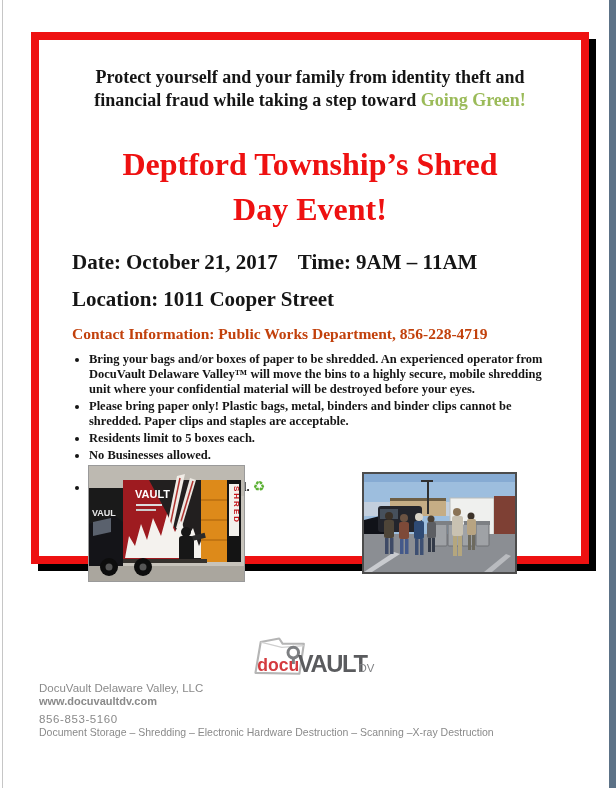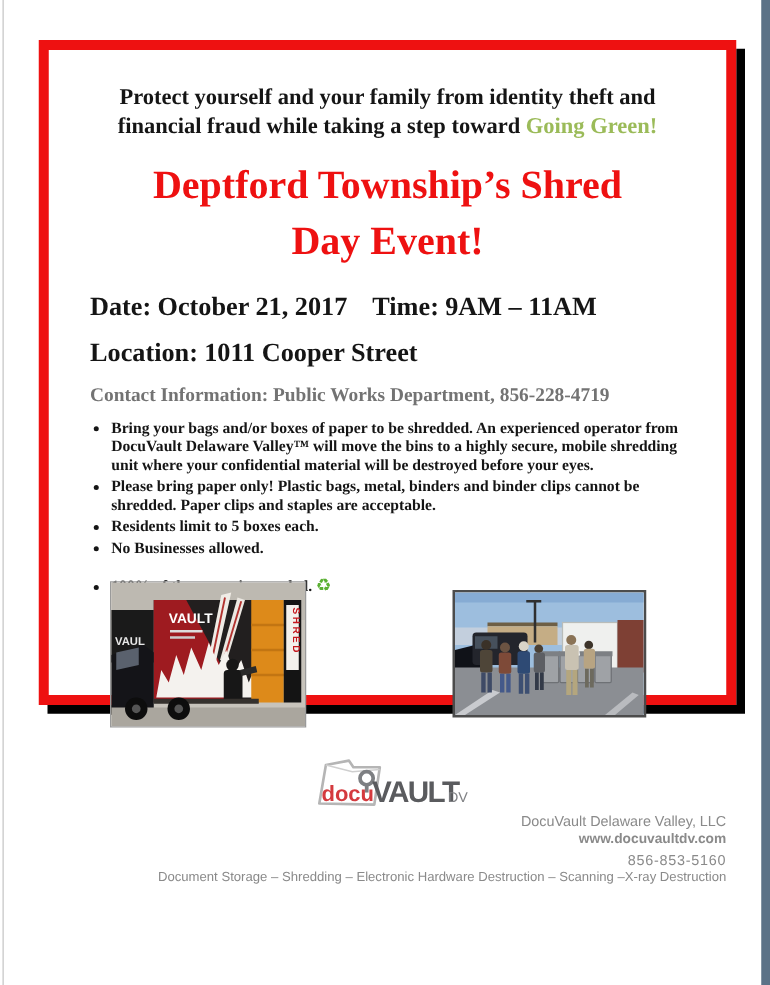--- a/index.html
+++ b/index.html
@@ -9,41 +9,41 @@
   .edge-left{position:absolute;left:2px;top:0;bottom:0;width:1px;background:#c6c6c6;}
   .edge-right{position:absolute;right:0;top:0;bottom:0;width:7px;background:#5c7287;}
 
   .frame{position:absolute;left:31px;top:32px;width:558px;height:532px;box-sizing:border-box;
          border:8px solid #ee1111;background:#fff;box-shadow:7px 7px 0 #000000;}
 
   .intro{margin:26px 8px 0;text-align:center;font-weight:bold;font-size:18px;
          line-height:23px;color:#151515;}
   .green{color:#9bbb59;}
 
-  .title{margin:13px 0 0;text-align:center;font-weight:bold;font-size:32px;
+  .title{margin:30px 0 0;text-align:center;font-weight:bold;font-size:32px;
          line-height:45px;color:#ee1111;}
 
   .line-big{margin:18px 0 0 33px;font-size:21px;font-weight:bold;color:#151515;}
   .line-big.loc{margin-top:12px;}
   .line-big .val{margin-left:5px;}
   .time-lbl{margin-left:20px;}
 
-  .contact{margin:13px 0 0 33px;font-size:15.5px;font-weight:bold;color:#737373;}
+  .contact{margin:13px 0 0 33px;font-size:15.5px;font-weight:bold;color:#c2410c;}
 
   .bullets{margin:9px 26px 0 0;padding-left:50px;list-style:disc;}
   .bullets li{font-size:12.5px;font-weight:bold;line-height:15px;color:#151515;}
   .bullets li + li{margin-top:2px;}
   .bullets li.last{margin-top:16px;}
   .recycle{color:#5bb033;font-size:14px;font-weight:normal;margin-left:3px;}
 
   .photos{position:absolute;left:0;top:425px;width:542px;height:122px;}
   .photo-left{position:absolute;left:49px;top:0;width:155px;height:115px;border:1px solid #9a9a9a;}
   .photo-right{position:absolute;left:323px;top:7px;width:151px;height:98px;border:2px solid #4c4c4c;}
 
-  .footer-block{position:absolute;left:0;right:0;top:564px;text-align:right;
+  .footer-block{position:absolute;left:0;right:0;top:594px;text-align:left;
                 font-family:"Liberation Sans",sans-serif;color:#8a8a8a;}
   .logo{display:block;margin:0 auto 1px;width:132px;height:46px;}
   .f-company{font-size:11.5px;font-weight:400;line-height:14px;}
   .f-web{font-size:11px;font-weight:600;line-height:13px;}
   .f-phone{font-size:11.5px;line-height:14px;margin-top:4px;letter-spacing:.6px;}
   .f-services{font-size:10.5px;line-height:13px;}
   .f-address{font-size:8px;line-height:11px;}
 </style>
 </head>
 <body>

